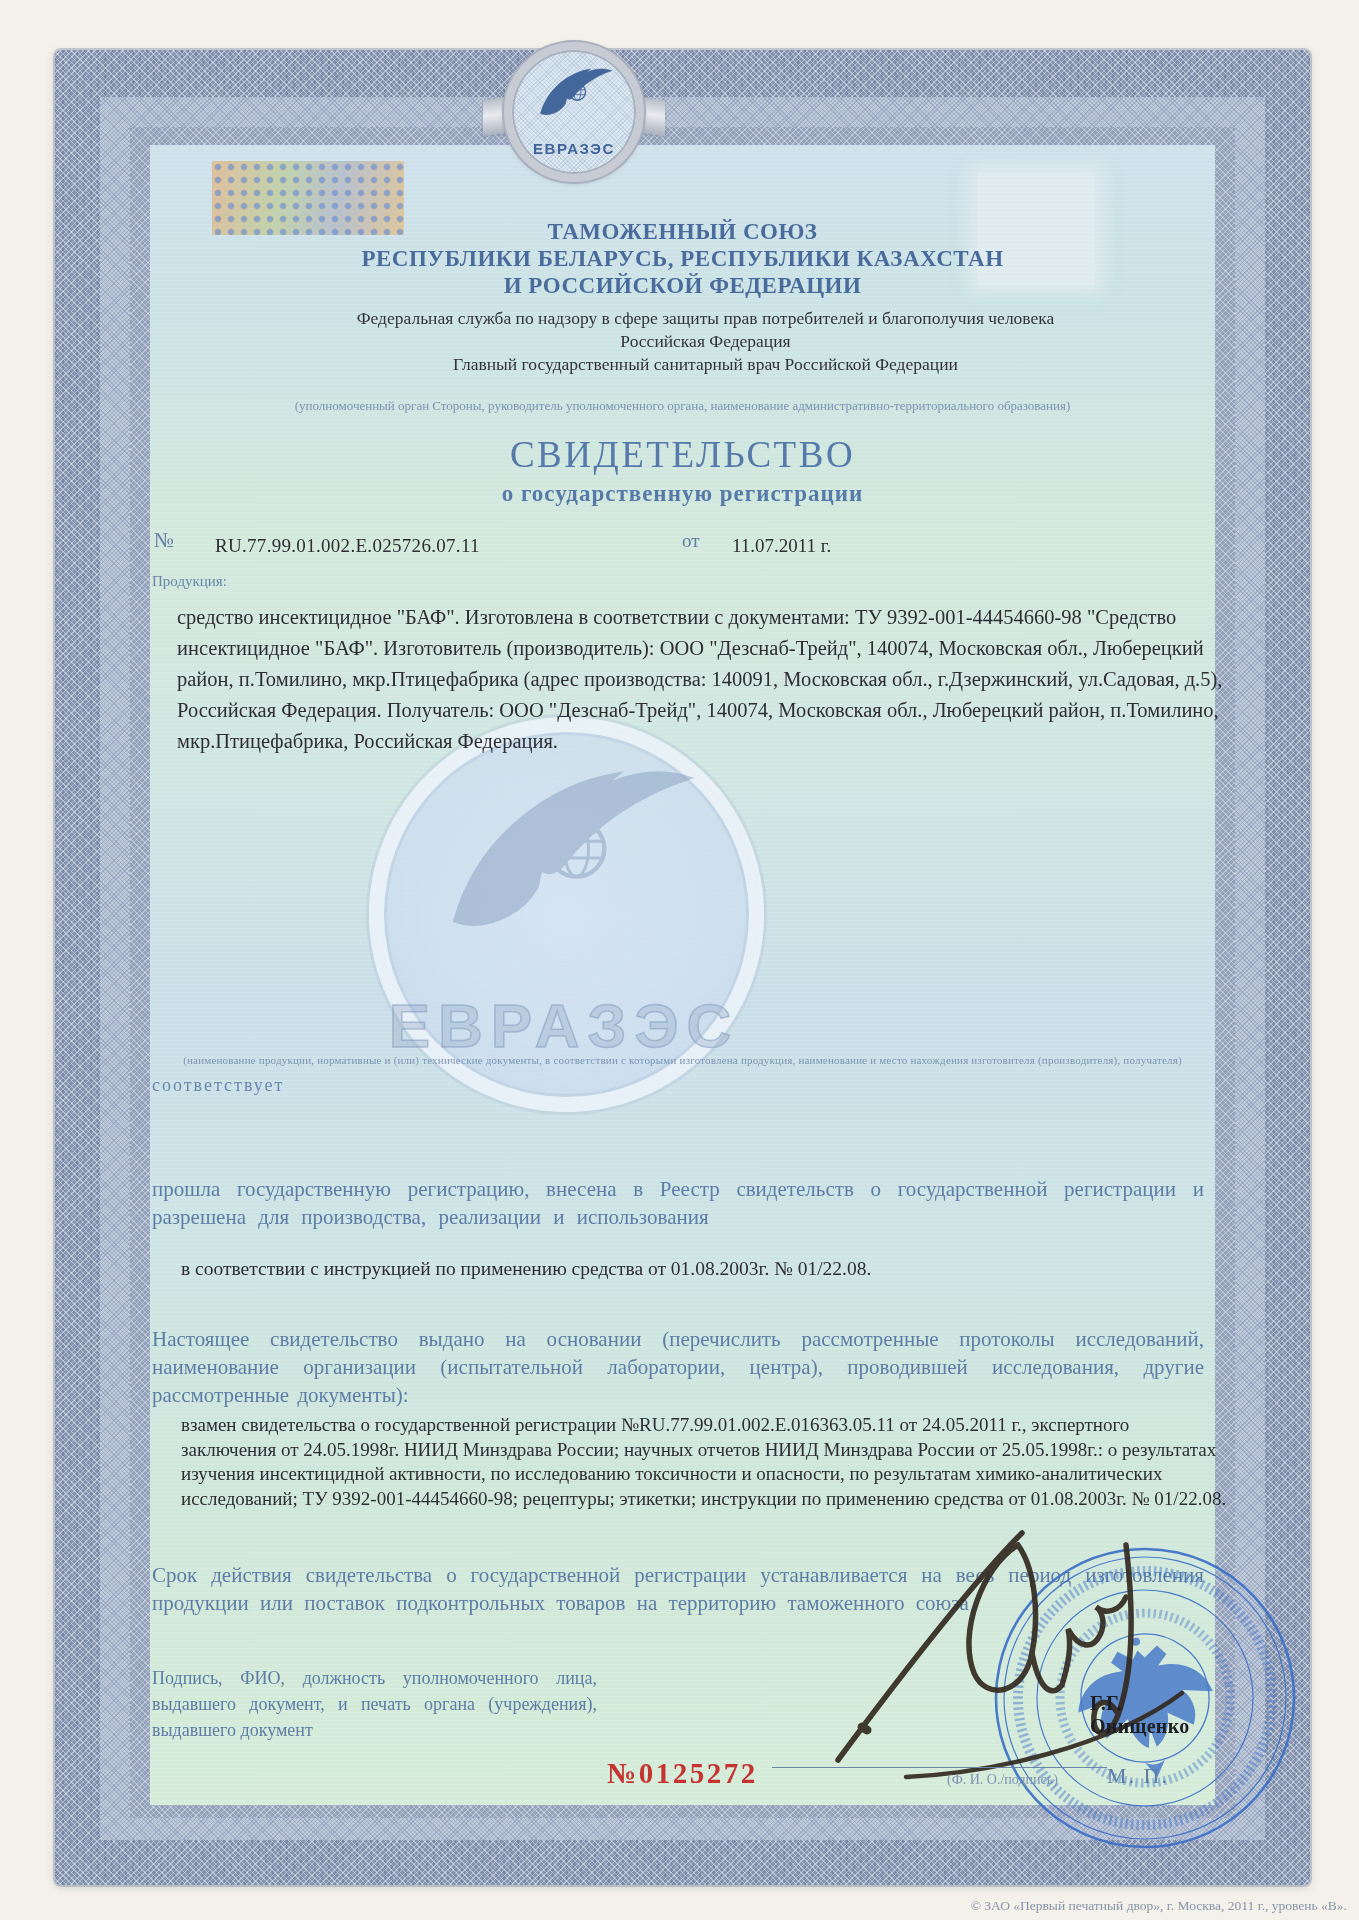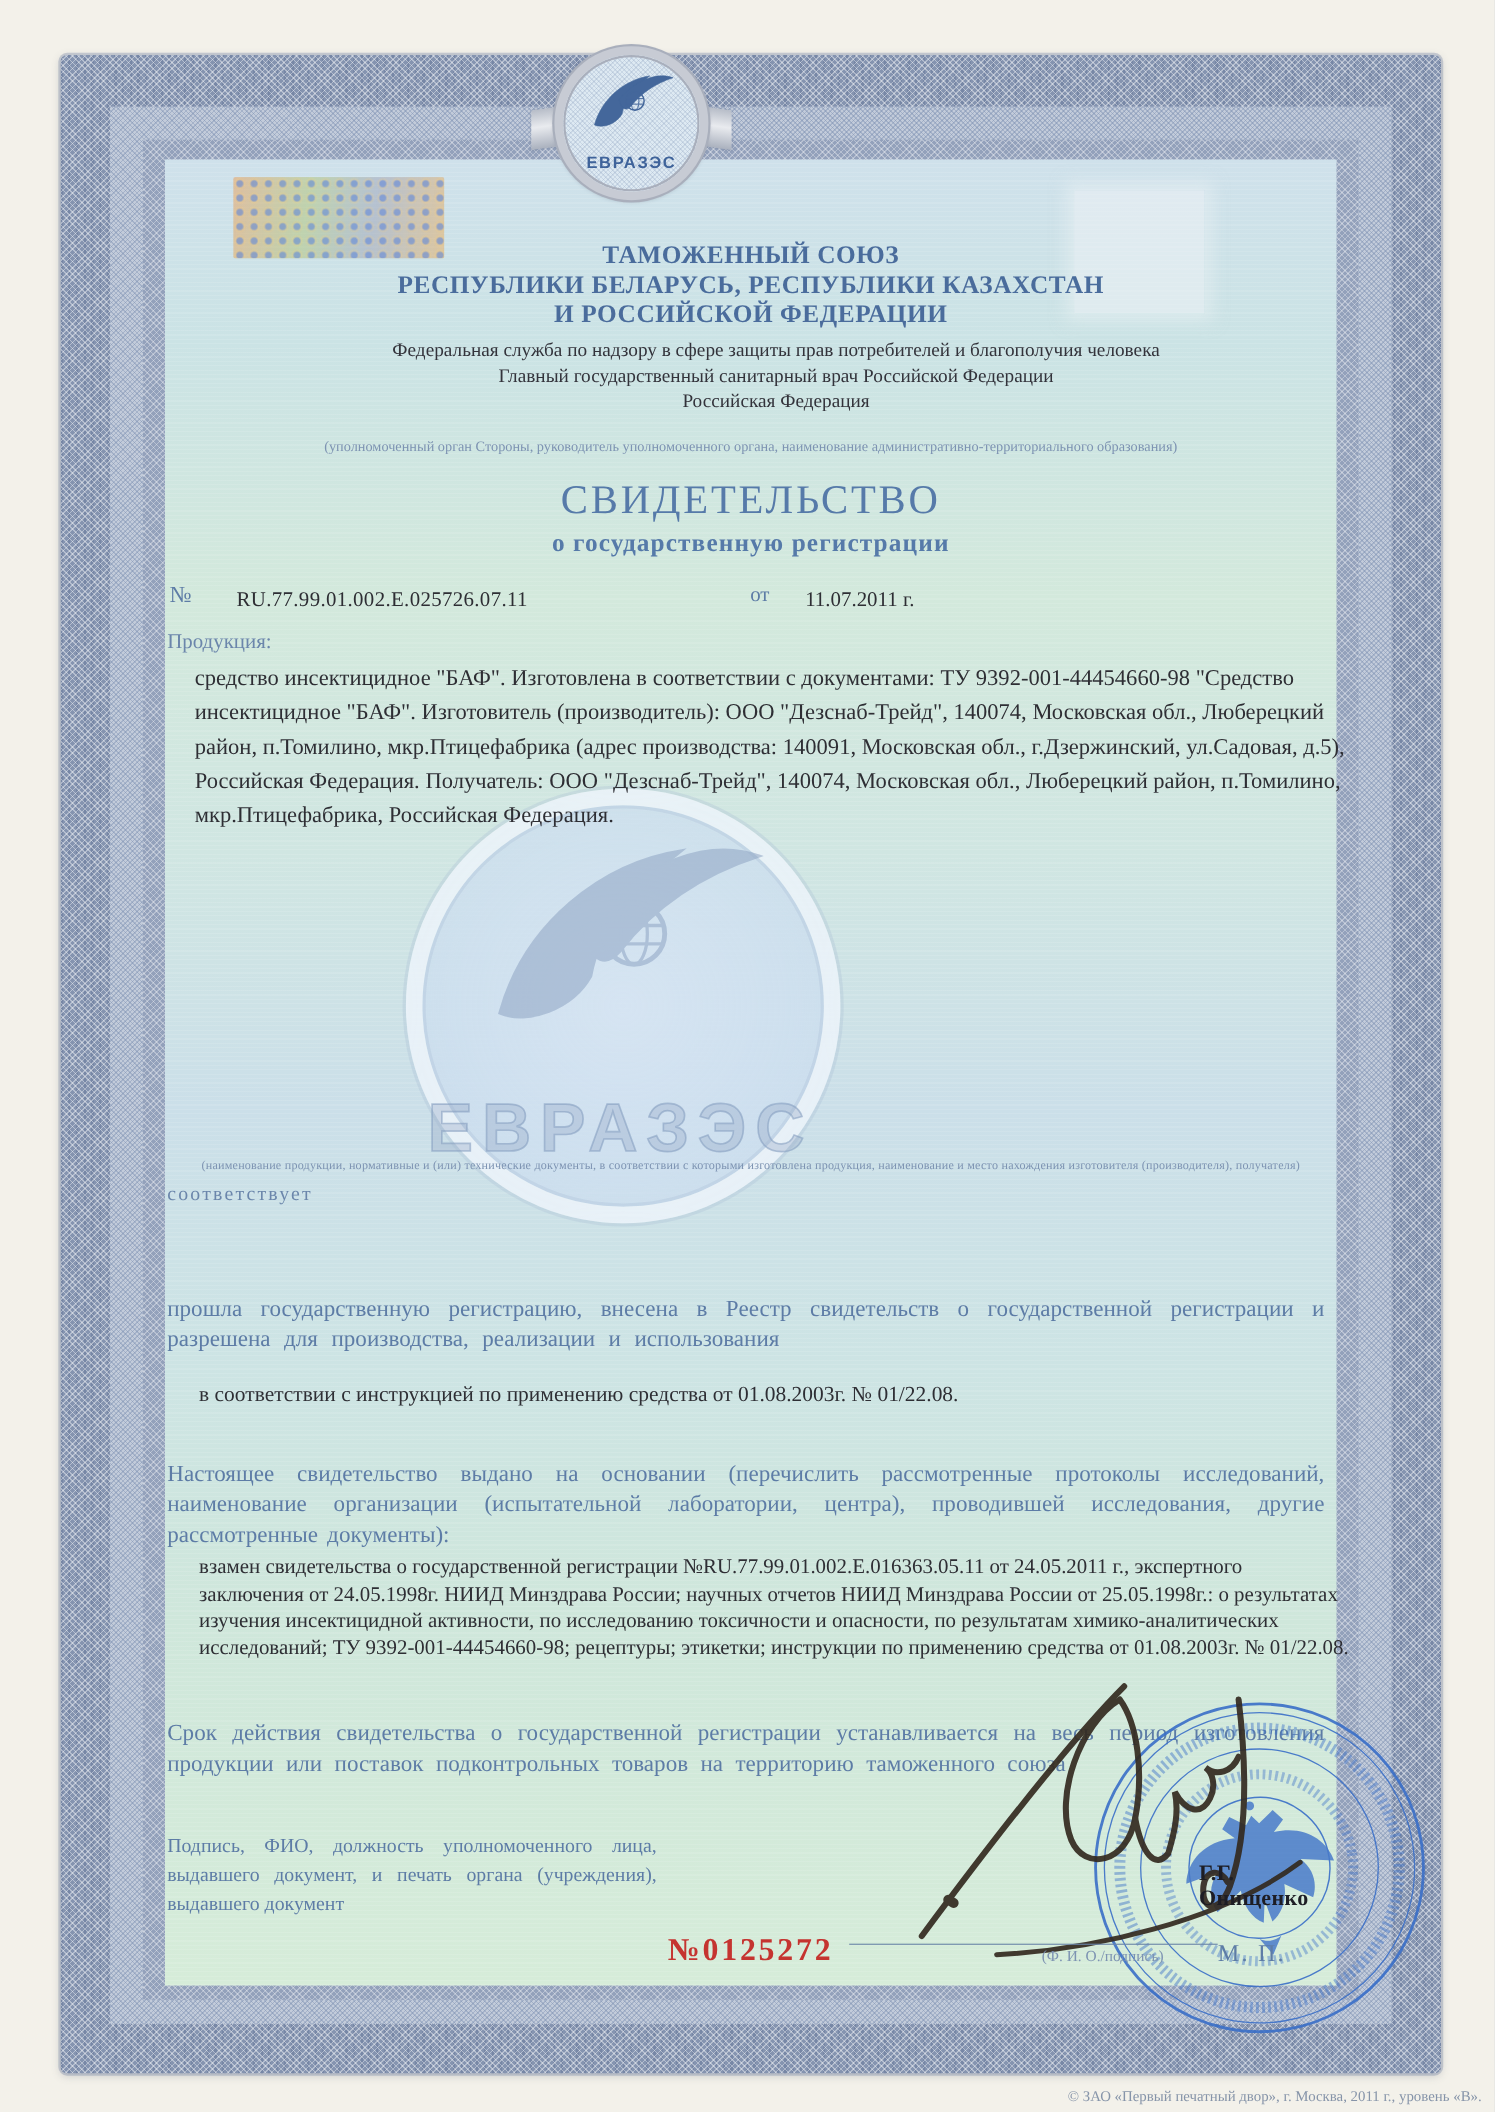--- a/index.html
+++ b/index.html
@@ -109,21 +109,21 @@
   .caption-sm{font-family:"Liberation Serif", serif;color:#7d93b2;}
   .authority-caption{top:253px;font-size:13px;}
   .cert-title{top:288px;font-weight:normal;font-size:37px;letter-spacing:2.5px;color:#567aa9;}
   .cert-subtitle{top:336px;font-weight:bold;font-size:23px;letter-spacing:1px;color:#567aa9;}
 
   .num-label{left:4px;top:383px;font-size:21px;}
   .num-value{left:42px;top:390px;font-size:19px;letter-spacing:.3px;}
   .date-label{left:532px;top:385px;font-size:19px;}
   .date-value{left:559px;top:390px;font-size:19px;}
 
-  .product-label{left:2px;top:428px;font-size:19px;color:#6b86ab;}
+  .product-label{left:2px;top:428px;font-size:15px;color:#6b86ab;}
   .product-text{left:4px;top:457px;width:1052px;font-size:20.5px;line-height:31px;}
   .product-caption{left:0;top:909px;width:100%;text-align:center;font-size:11px;letter-spacing:.2px;white-space:nowrap;}
   .compliance-lead{left:2px;top:930px;font-size:18px;letter-spacing:2px;color:#6b86ab;}
   .compliance-text{left:8px;top:956px;width:1046px;font-size:19.5px;line-height:25px;}
 
   .form-par{font-size:21px;line-height:28px;text-align:justify;color:#5d7ca6;}
   .reg-statement{left:2px;top:1030px;width:1052px;word-spacing:7px;}
   .reg-filled{left:8px;top:1113px;width:1046px;font-size:19.5px;}
   .basis-form{left:2px;top:1180px;width:1052px;word-spacing:3px;}
   .basis-filled{left:8px;top:1268px;width:1048px;font-size:19px;line-height:24.5px;}
@@ -176,22 +176,22 @@
           </div>
 
           <div class="txt center union-title serif">
             <div>ТАМОЖЕННЫЙ СОЮЗ</div>
             <div>РЕСПУБЛИКИ БЕЛАРУСЬ, РЕСПУБЛИКИ КАЗАХСТАН</div>
             <div>И РОССИЙСКОЙ ФЕДЕРАЦИИ</div>
           </div>
 
           <div class="txt center authority sans">
             <div>Федеральная служба по надзору в сфере защиты прав потребителей и благополучия человека</div>
+            <div>Российская Федерация</div>
             <div>Главный государственный санитарный врач Российской Федерации</div>
-            <div>Российская Федерация</div>
           </div>
 
           <div class="txt center caption-sm authority-caption">(уполномоченный орган Стороны, руководитель уполномоченного органа, наименование административно-территориального образования)</div>
 
           <div class="txt center cert-title serif">СВИДЕТЕЛЬСТВО</div>
           <div class="txt center cert-subtitle serif">о государственную регистрации</div>
 
           <div class="txt num-label serif blue">№</div>
           <div class="txt num-value sans ink">RU.77.99.01.002.Е.025726.07.11</div>
           <div class="txt date-label serif blue">от</div>

